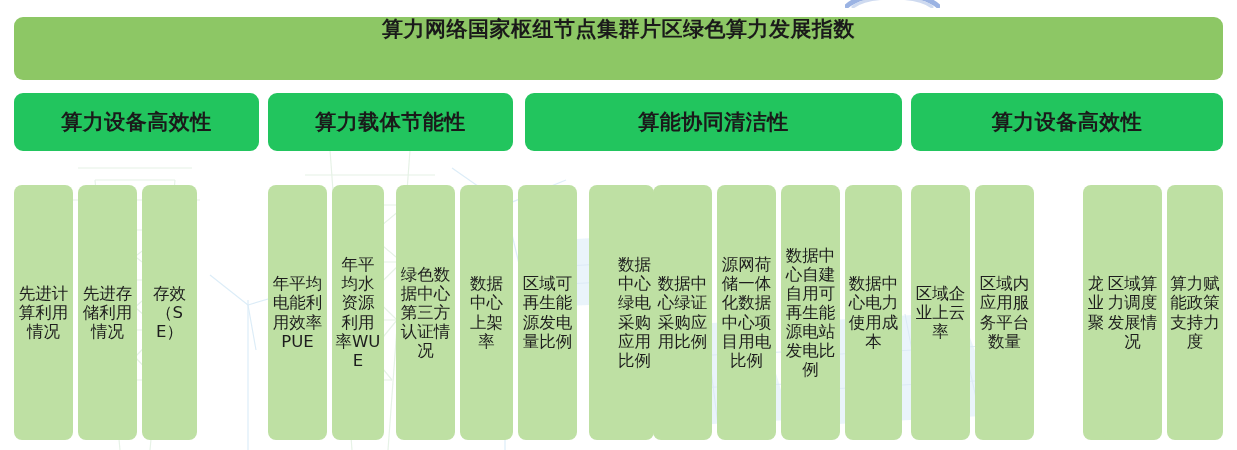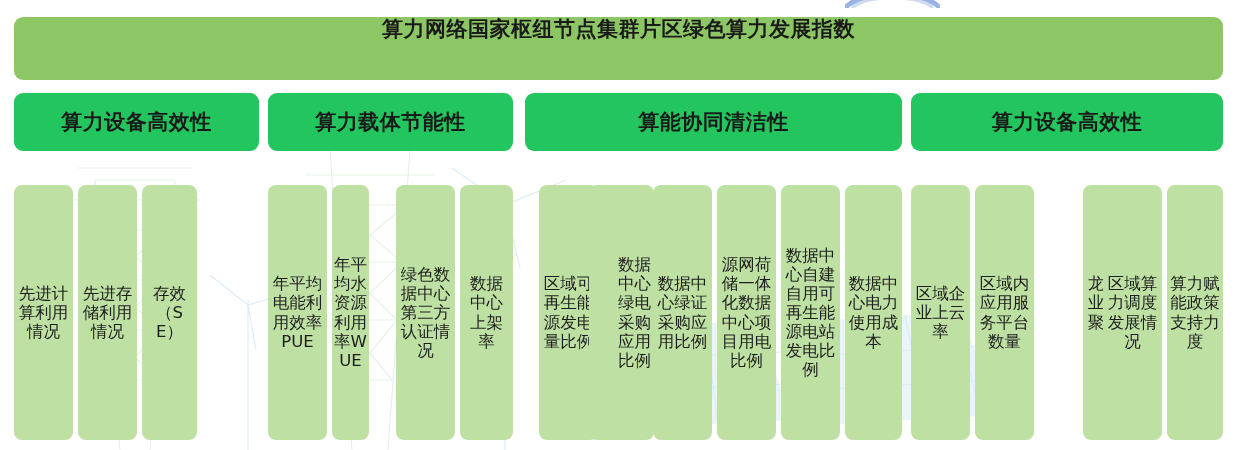--- a/index.html
+++ b/index.html
@@ -171,33 +171,33 @@
     </div>
     <div class="leaf" style="left: 142px; width: 55px;">
       <span class="leaf-text">存效（SE）</span>
     </div>
     <div class="cat-header" style="left: 268px; width: 245px;">
       <span class="cat-text">算力载体节能性</span>
     </div>
     <div class="leaf" style="left: 268px; width: 59px;">
       <span class="leaf-text">年平均电能利用效率PUE</span>
     </div>
-    <div class="leaf" style="left: 332px; width: 37px;">
+    <div class="leaf" style="left: 332px; width: 52px;">
       <span class="leaf-text">年平均水资源利用率WUE</span>
     </div>
     <div class="leaf" style="left: 396px; width: 59px;">
       <span class="leaf-text">绿色数据中心第三方认证情况</span>
     </div>
     <div class="leaf" style="left: 460px; width: 53px;">
       <span class="leaf-text">数据中心上架率</span>
     </div>
     <div class="cat-header" style="left: 525px; width: 377px;">
       <span class="cat-text">算能协同清洁性</span>
     </div>
-    <div class="leaf" style="left: 539px; width: 59px; justify-content: center;">
+    <div class="leaf" style="left: 518px; width: 59px; justify-content: center;">
       <span class="leaf-text">区域可再生能源发电量比例</span>
     </div>
     <div class="leaf" style="left: 589px; width: 65px; padding-left: 28px;">
       <span class="leaf-text">数据中心绿电采购应用比例</span>
     </div>
     <div class="leaf" style="left: 653px; width: 59px;">
       <span class="leaf-text">数据中心绿证采购应用比例</span>
     </div>
     <div class="leaf" style="left: 717px; width: 59px;">
       <span class="leaf-text">源网荷储一体化数据中心项目用电比例</span>

